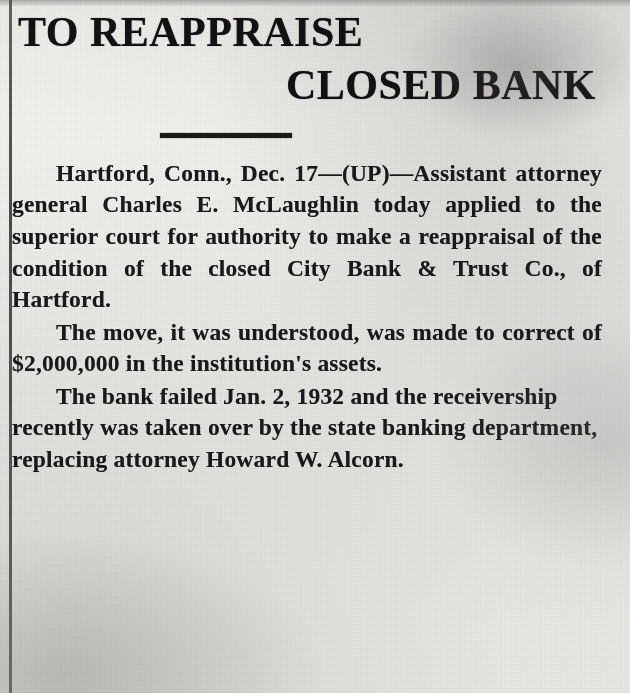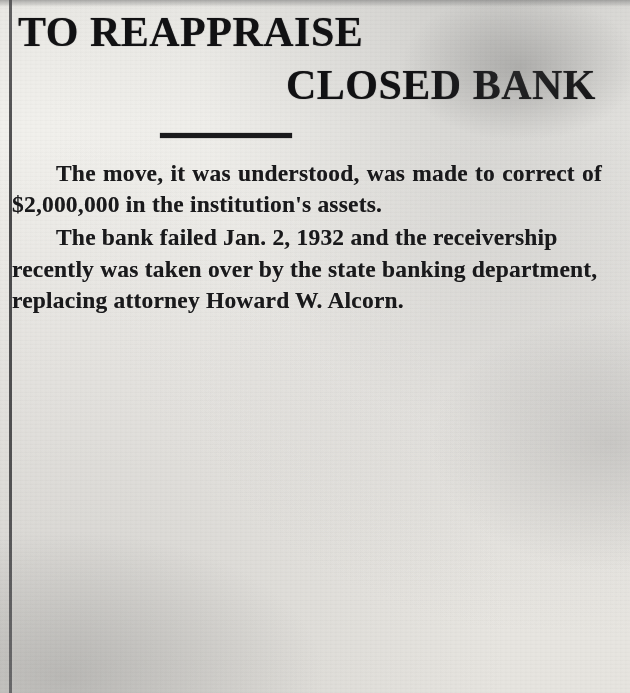--- a/index.html
+++ b/index.html
@@ -131,20 +131,21 @@
 
   <div class="content">
     <div class="headline">
       <span class="line1">TO REAPPRAISE</span>
       <span class="line2">CLOSED BANK</span>
     </div>
 
     <div class="divider"></div>
 
     <div class="body-text">
+      <p class="para">Hartford, Conn., Dec. 17—(UP)—Assistant attorney general Charles E. McLaughlin today applied to the superior court for authority to make a reappraisal of the condition of the closed City Bank &amp; Trust Co., of Hartford.</p>
       <p class="para">The move, it was understood, was made to correct of $2,000,000 in the institution's assets.</p>
       <p class="para">The bank failed Jan. 2, 1932 and the receivership recently was taken over by the state banking department, replacing attorney Howard W. Alcorn.</p>
     </div>
   </div>
 
   <div class="smudge-a"></div>
   <div class="smudge-b"></div>
   <div class="smudge-c"></div>
   <div class="grain"></div>
 </div>

